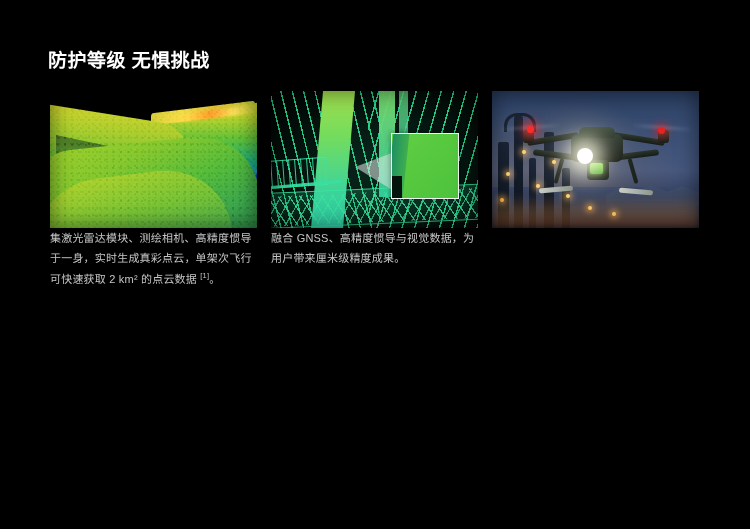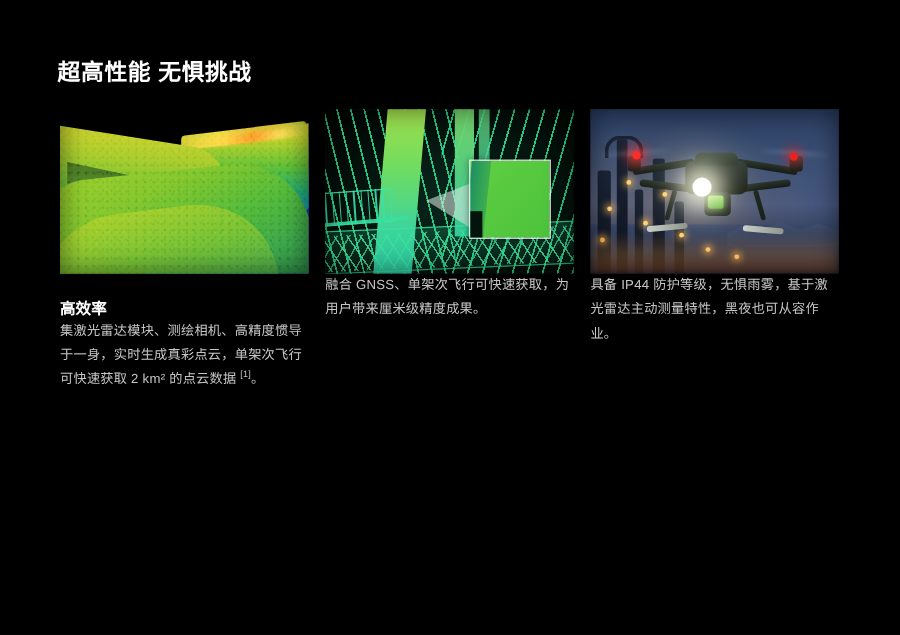--- a/index.html
+++ b/index.html
@@ -424,40 +424,39 @@
     position: absolute; inset: 0;
     box-shadow: inset 0 0 22px rgba(0,0,0,.55);
     pointer-events: none;
   }
 </style>
 </head>
 <body>
 
 <div class="page">
 
-  <div class="section-title">超高性能 无惧挑战</div>
+  <div class="section-title">防护等级 无惧挑战</div>
 
   <div class="columns">
 
     <div class="column">
       <div class="media terrain">
         <div class="sky"></div>
         <div class="water"></div>
         <div class="water2"></div>
         <div class="ridge-right"></div>
         <div class="ridge-right-top"></div>
         <div class="hilite"></div>
         <div class="bank-left"></div>
         <div class="cliff-edge"></div>
         <div class="plain"></div>
         <div class="plain2"></div>
         <div class="grain"></div>
         <div class="vignette"></div>
       </div>
-      <div class="col-heading">高效率</div>
       <div class="col-body">
         <span>集激光雷达模块、测绘相机、高精度惯导于一身，实时生成真彩点云，单架次飞行可快速获取 2 km² 的点云数据 </span><sup>[1]</sup><span>。</span>
       </div>
     </div>
 
     <div class="column">
       <div class="media bridge">
         <div class="bg"></div>
         <div class="cables-left"></div>
         <div class="cables-right"></div>
@@ -469,21 +468,21 @@
         <div class="deck"></div>
         <div class="truss"></div>
         <div class="zoom-cone"></div>
         <div class="zoom-box">
           <div class="zb-edge"></div>
           <div class="zb-dark"></div>
         </div>
         <div class="vignette"></div>
       </div>
       <div class="col-body">
-        <span>融合 GNSS、单架次飞行可快速获取，为用户带来厘米级精度成果。</span>
+        <span>融合 GNSS、高精度惯导与视觉数据，为用户带来厘米级精度成果。</span>
       </div>
     </div>
 
     <div class="column">
       <div class="media drone-scene">
         <div class="skyglow"></div>
         <div class="hills"></div>
         <div class="plant">
           <div class="tower t1"></div>
           <div class="tower t2"></div>
@@ -521,19 +520,16 @@
           <div class="body-top"></div>
           <div class="payload">
             <div class="lens"></div>
           </div>
           <div class="spotlight"></div>
           <div class="skid s1"></div>
           <div class="skid s2"></div>
         </div>
         <div class="vignette"></div>
       </div>
-      <div class="col-body">
-        <span>具备 IP44 防护等级，无惧雨雾，基于激光雷达主动测量特性，黑夜也可从容作业。</span>
-      </div>
     </div>
 
   </div>
 </div>
 
 </body></html>

